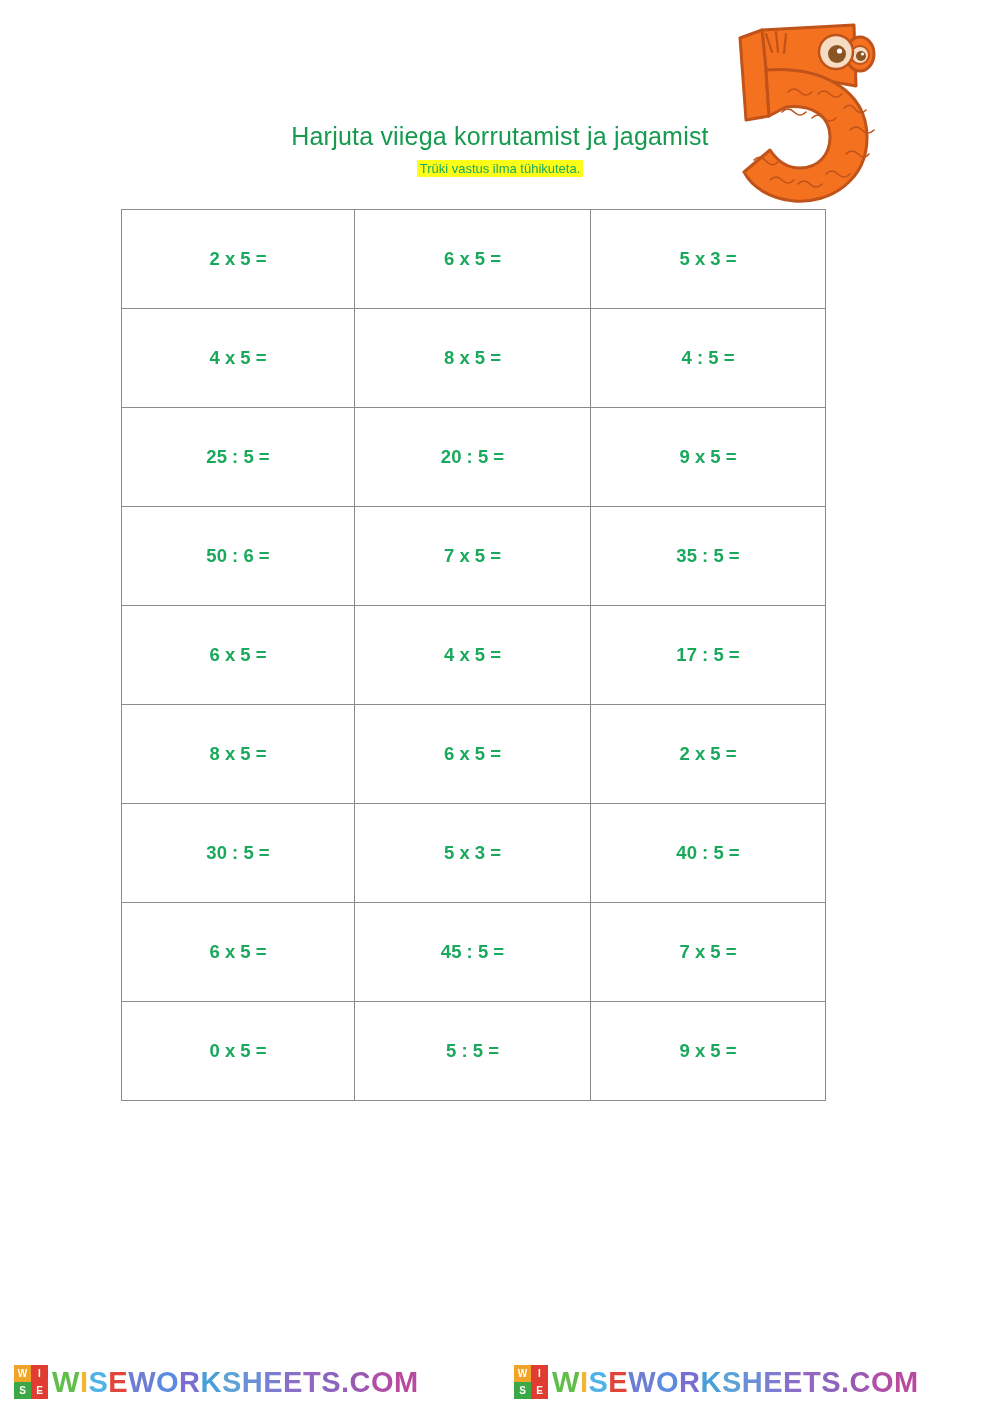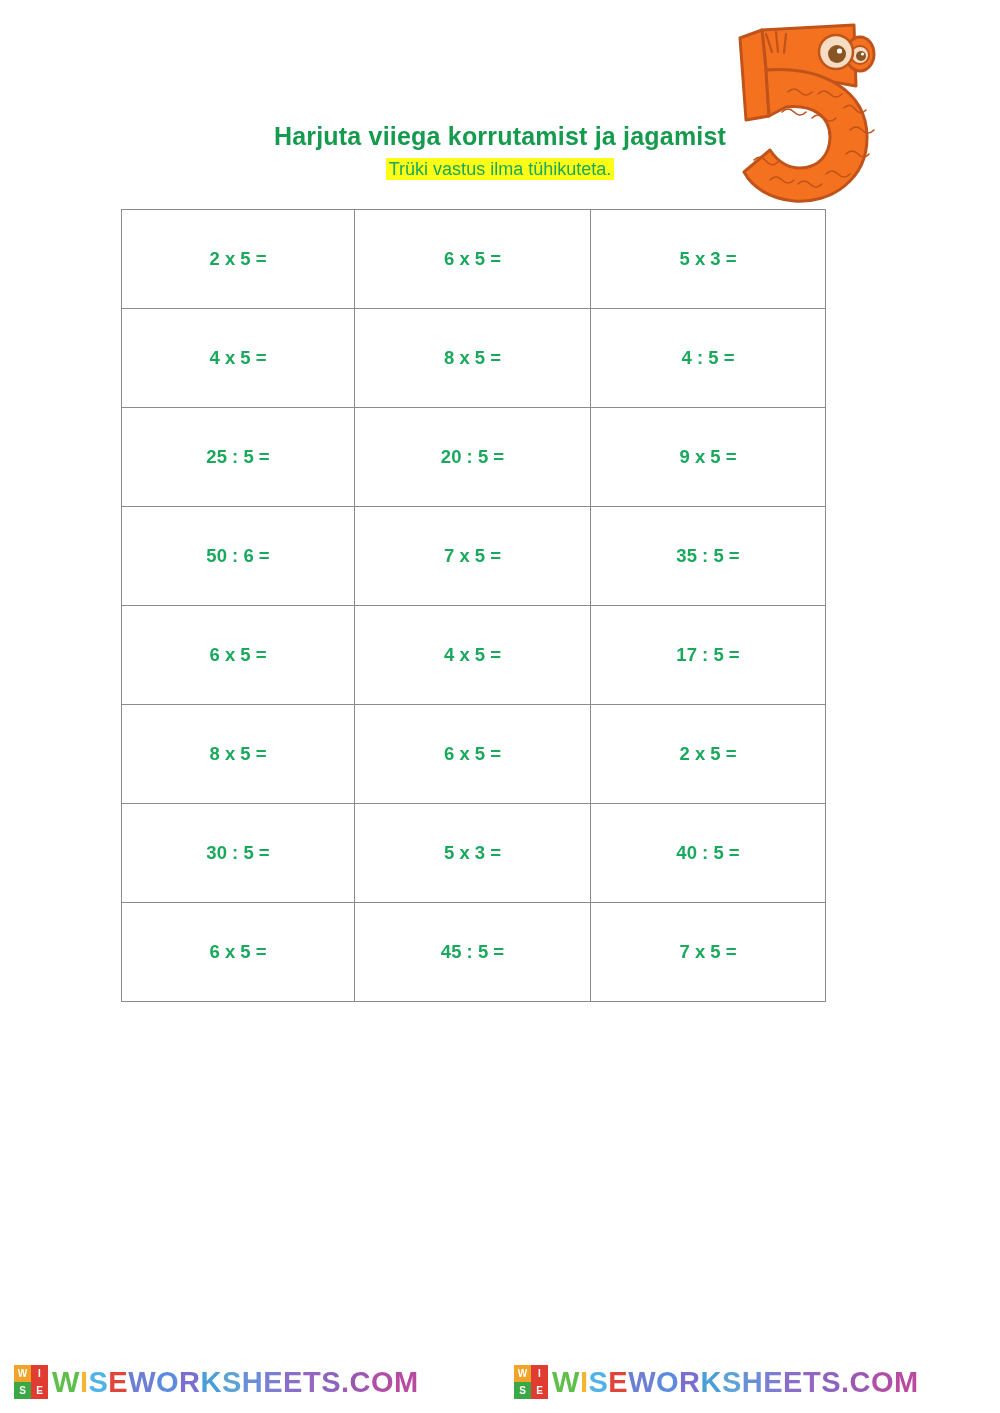--- a/index.html
+++ b/index.html
@@ -28,33 +28,33 @@
   
   .header {
     position: absolute;
     top: 122px;
     left: 0;
     width: 1000px;
     text-align: center;
   }
   .title {
     font-size: 25px;
-    font-weight: bold;
+    font-weight: normal;
     color: #159a4e;
     letter-spacing: 0.2px;
     line-height: 1.15;
     margin: 0;
     white-space: nowrap;
   }
   .subtitle-wrap {
     margin-top: 9px;
     line-height: 1;
   }
   .subtitle {
-    font-size: 18px;
+    font-size: 13px;
     color: #1aa95c;
     background: #fdfd18;
     padding: 1px 3px;
     font-weight: normal;
   }
 
   
   .sheet {
     position: absolute;
     left: 121px;
@@ -212,20 +212,25 @@
     </tr>
     <tr>
       <td class="c0">30 : 5 =</td>
       <td class="c1">5 x 3 =</td>
       <td class="c2">40 : 5 =</td>
     </tr>
     <tr>
       <td class="c0">6 x 5 =</td>
       <td class="c1">45 : 5 =</td>
       <td class="c2">7 x 5 =</td>
+    </tr>
+    <tr>
+      <td class="c0">0 x 5 =</td>
+      <td class="c1">5 : 5 =</td>
+      <td class="c2">9 x 5 =</td>
     </tr>
   </tbody>
 </table>
 
 <div class="footer">
   <div class="wm">
     <div class="wm-tiles">
       <span class="t-w">W</span>
       <span class="t-i">I</span>
       <span class="t-s">S</span>

